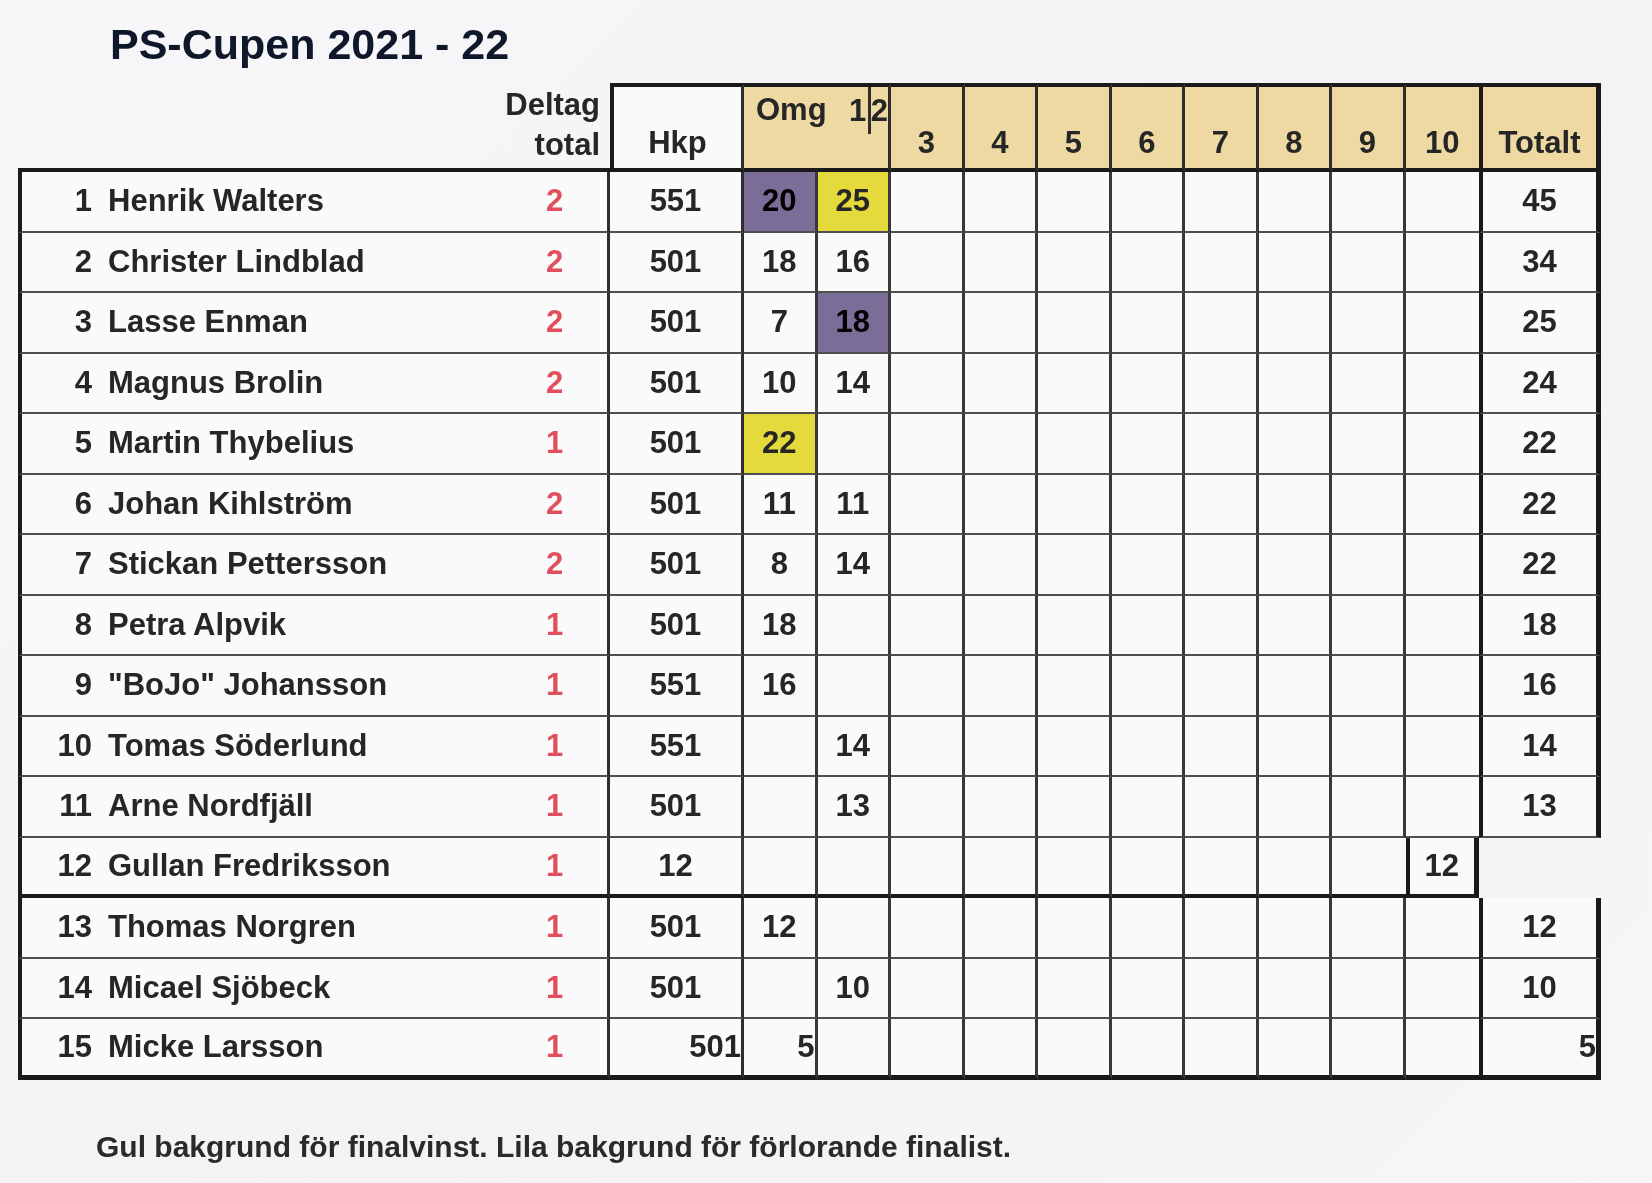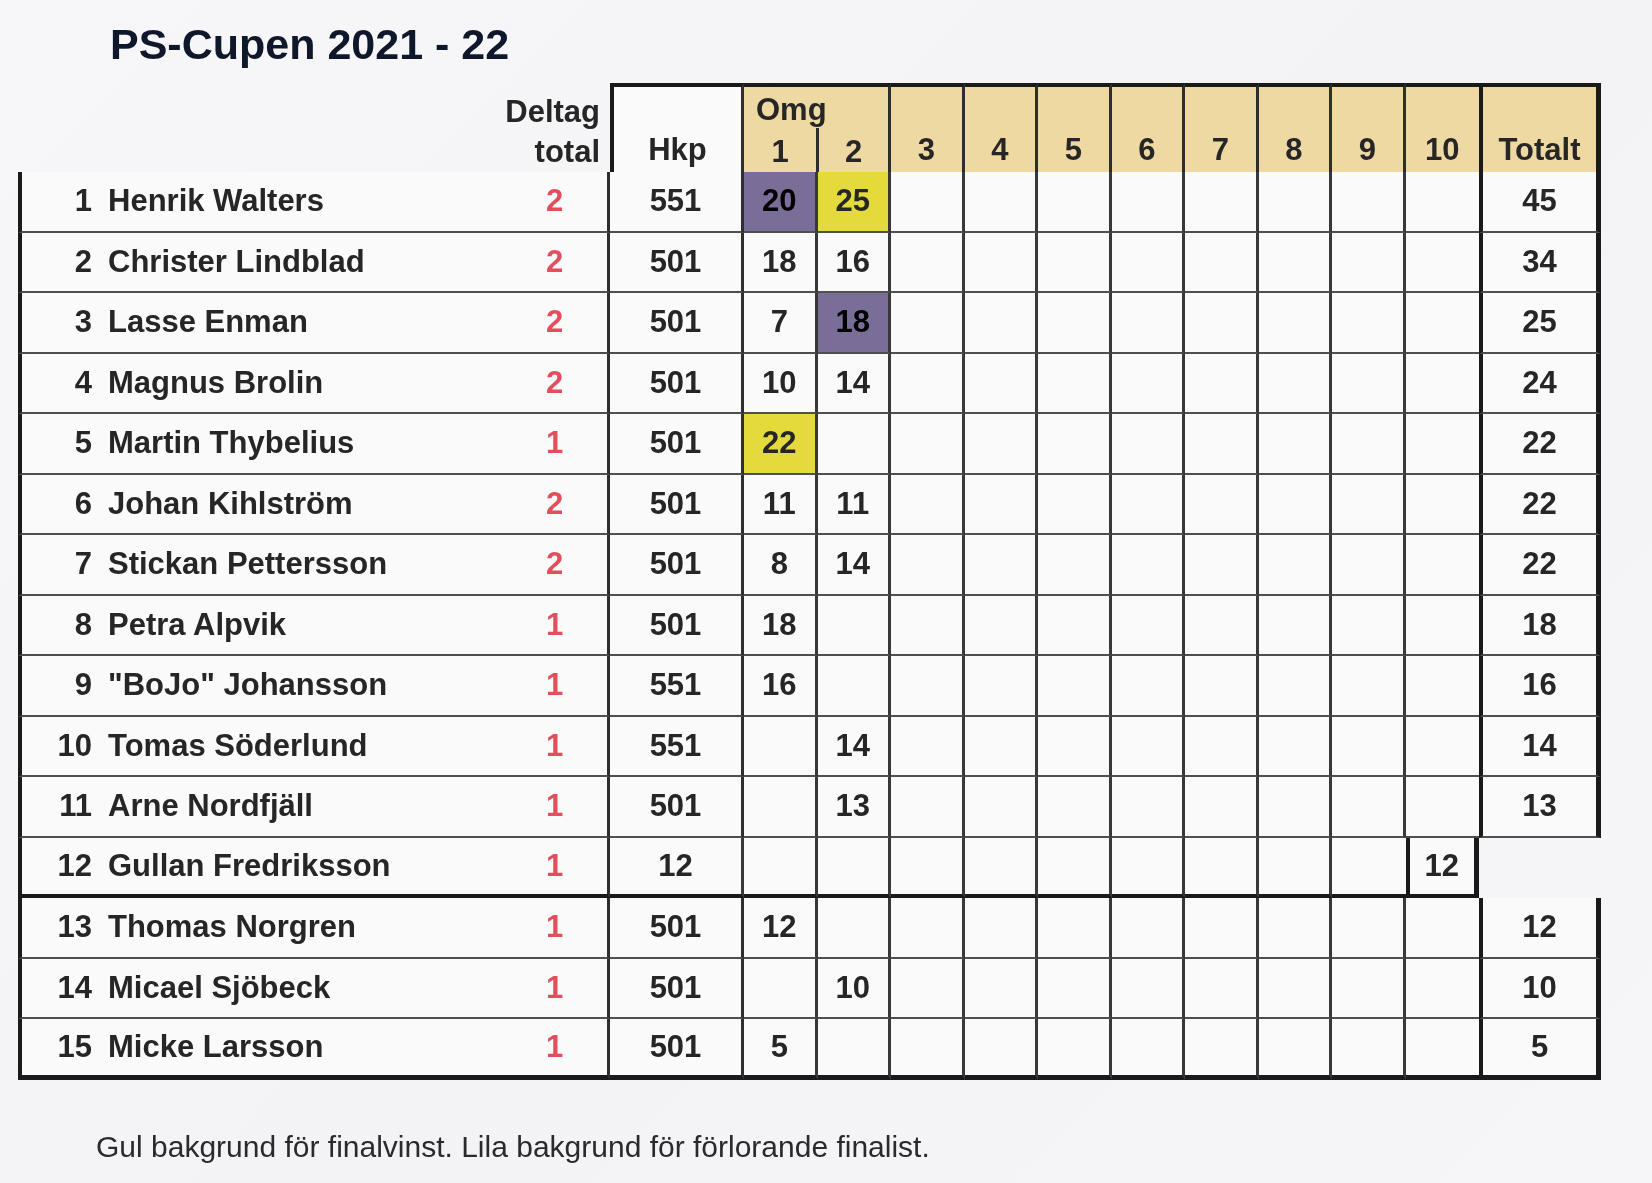--- a/index.html
+++ b/index.html
@@ -19,47 +19,47 @@
     background:#eed9a3;border-top:4px solid #1a1a1a;border-bottom:4px solid #1a1a1a;
     border-right:3px solid #2e2e2e;display:flex;align-items:flex-end;justify-content:center;
     padding-bottom:7px;
   }
   .hc.corner{
     background:transparent;border-top:none;border-right:none;
     flex-direction:column;align-items:flex-end;justify-content:flex-end;
     padding:0 10px 3px 0;line-height:40px;
   }
   .hc.hkp{background:#fafafb;border-left:4px solid #1a1a1a;}
-  .hc.omg{grid-column:span 2;flex-direction:column;align-items:stretch;justify-content:space-between;padding:0;}
+  .hc.omg{grid-column:span 2;flex-direction:row;align-items:stretch;justify-content:space-between;padding:0;}
   .omg-label{padding:5px 0 0 12px;}
   .omg-nums{display:grid;grid-template-columns:1fr 1fr;height:47px;}
   .omg-nums .rh{display:flex;align-items:center;justify-content:center;height:100%;}
   .omg-nums .r2{border-left:3px solid #2e2e2e;}
   .hc.nr{border-right:none;}
   .hc.totalt{border-left:4px solid #1a1a1a;border-right:5px solid #1a1a1a;}
   
   .brow .c{
     background:#fafafb;border-bottom:2px solid #4f4f4f;
     display:flex;align-items:center;justify-content:center;
   }
   .name-c{border-left:4px solid #1a1a1a;border-right:3px solid #2e2e2e;justify-content:flex-start;}
   .rank{width:70px;text-align:right;}
   .pname{margin-left:16px;flex:1;text-align:left;}
   .deltag{width:105px;text-align:center;color:#e24f5c;}
   .hkp-c{border-right:3px solid #2e2e2e;}
   .round-c{border-right:3px solid #383838;}
   .round-c.last-round{border-right:none;}
   .total-c{border:4px solid #1a1a1a;border-top:none;border-right:5px solid #1a1a1a;}
   .brow.sep .c{border-bottom:4px solid #1a1a1a;}
-  .brow.last .c{border-bottom:5px solid #1a1a1a;}
+  .brow.last .c{border-bottom:5px solid #1a1a1a;justify-content:flex-end;}
   .brow.last .total-c{border-bottom:5px solid #1a1a1a;}
   .hl-yellow{background:#e5da3c !important;}
   .hl-purple{background:#7a6d98 !important;color:#000000;}
   
-  .legend{position:absolute;left:96px;top:1130px;font-size:30px;font-weight:400;color:#2a2a2a;}
+  .legend{position:absolute;left:96px;top:1130px;font-size:30px;font-weight:700;color:#2a2a2a;}
 </style>
 </head>
 <body>
 
 <div style="position:absolute;inset:0;">
   <h1 class="title">PS-Cupen 2021 - 22</h1>
 
   <div class="sheet">
     <div class="hrow">
       <div class="hc corner">

